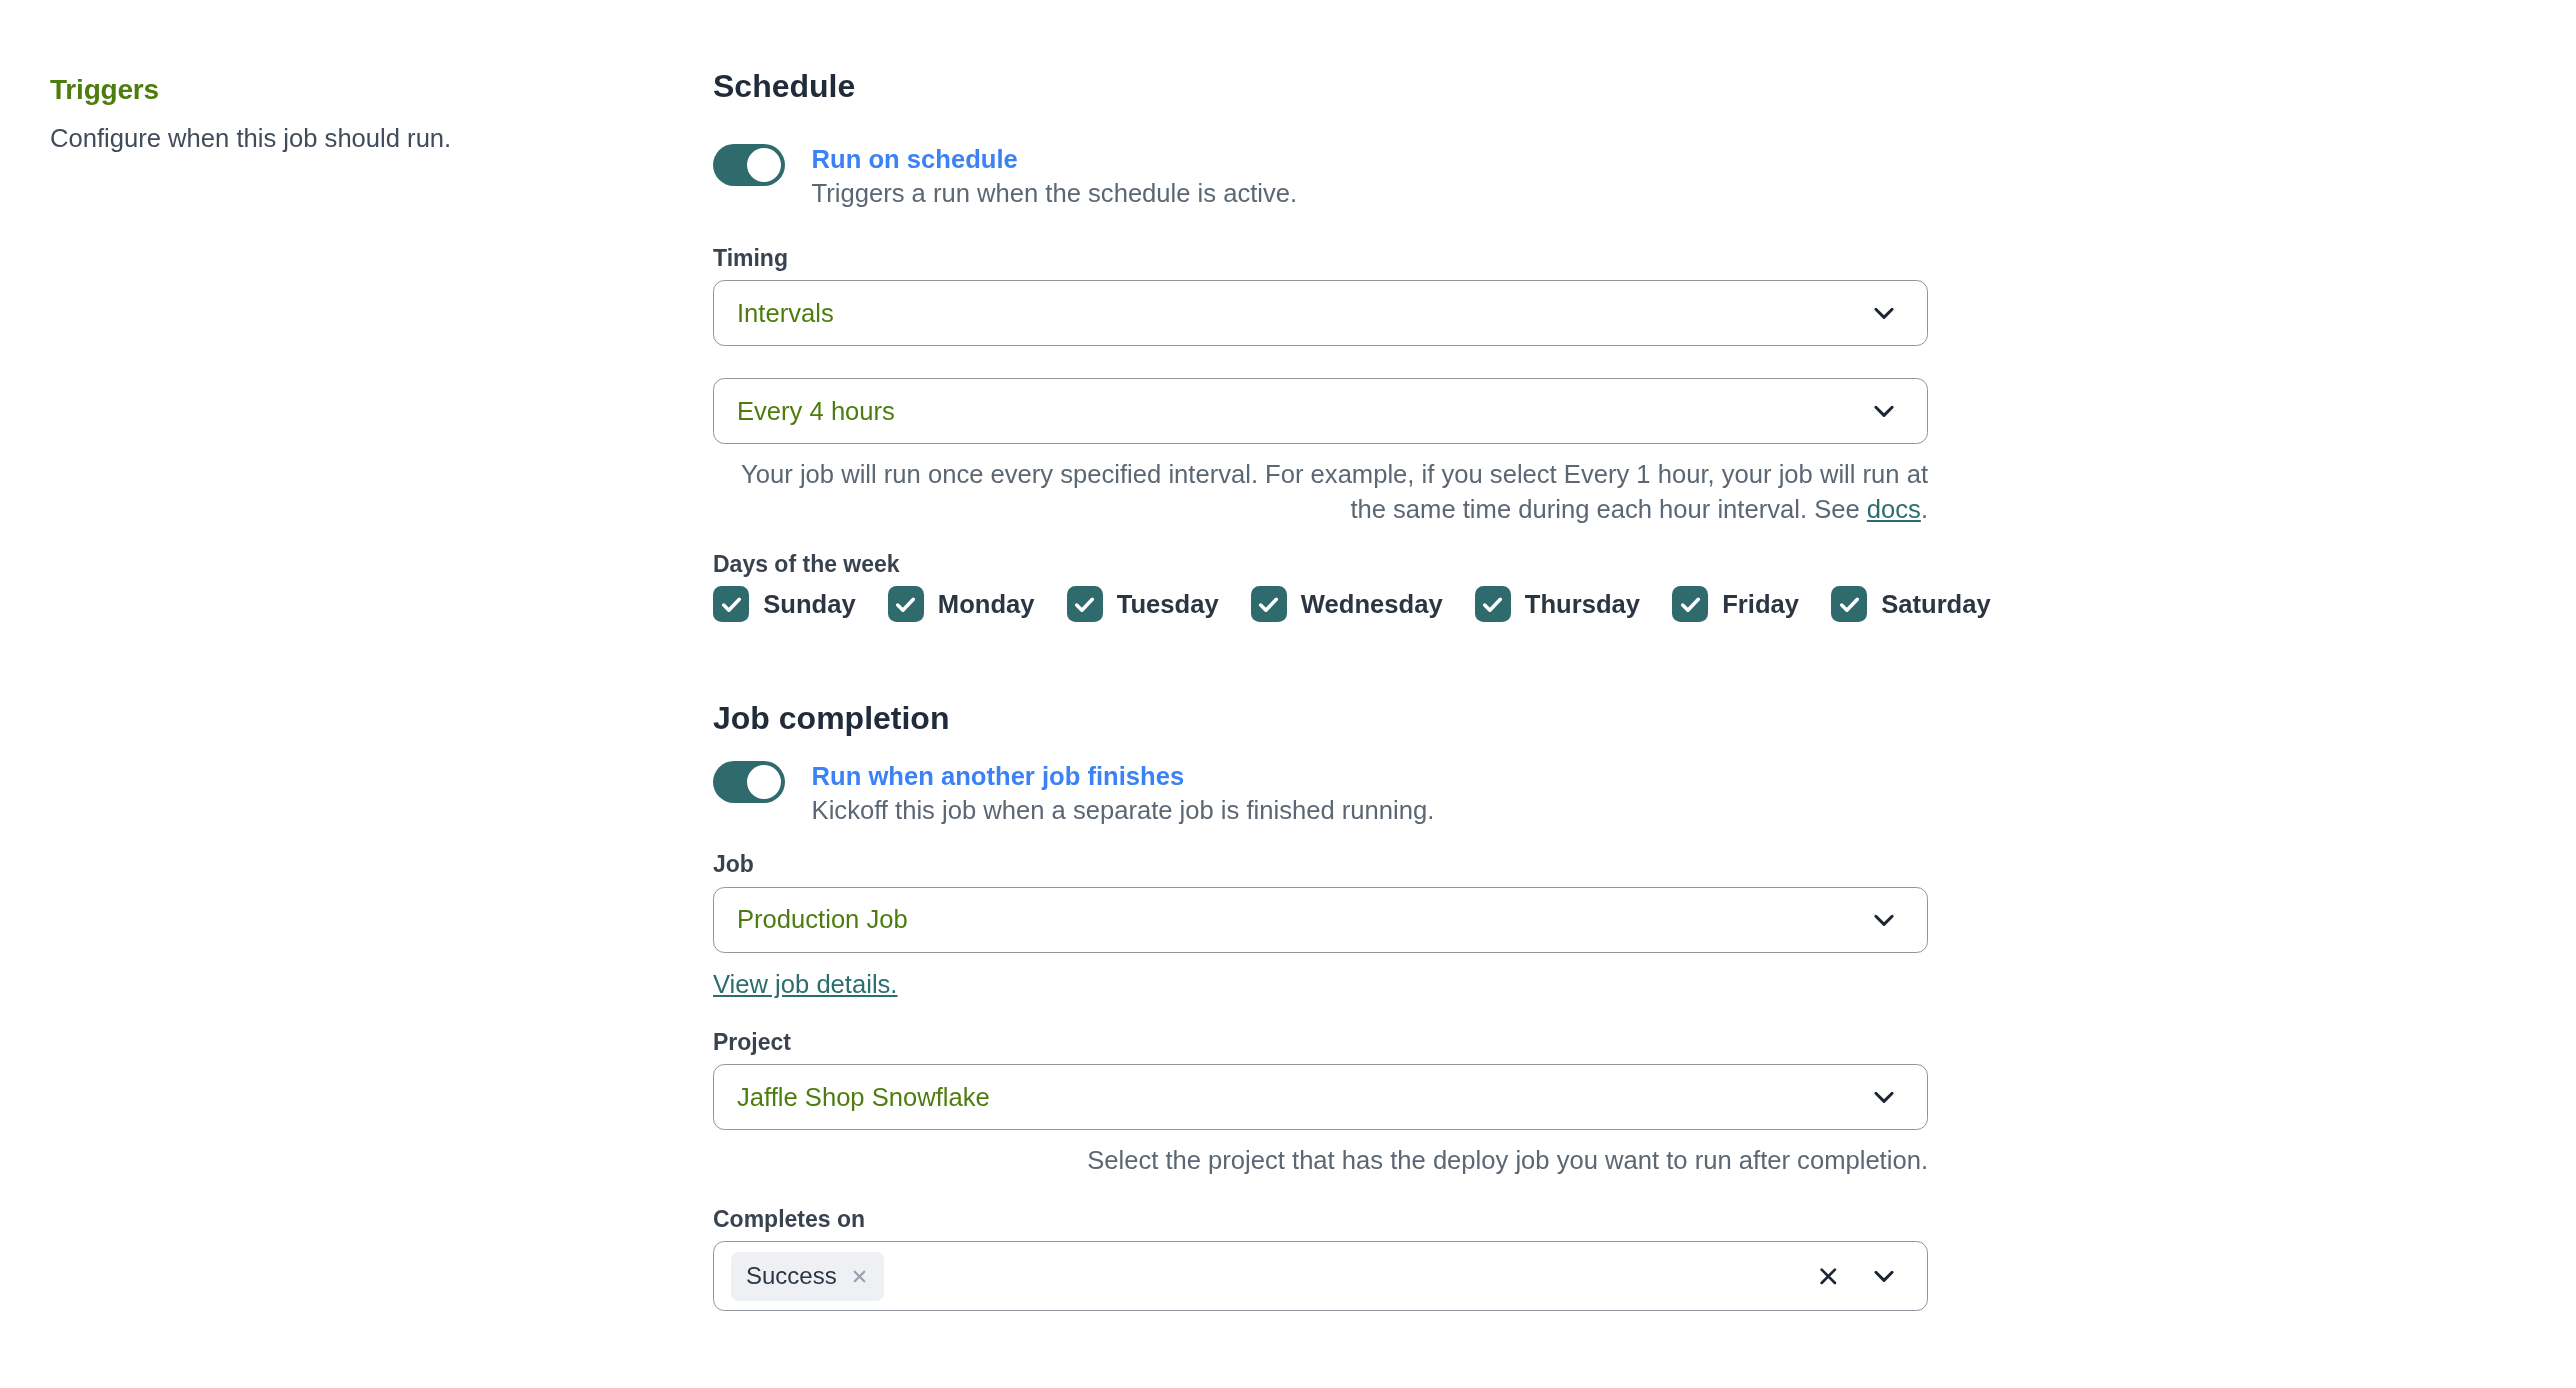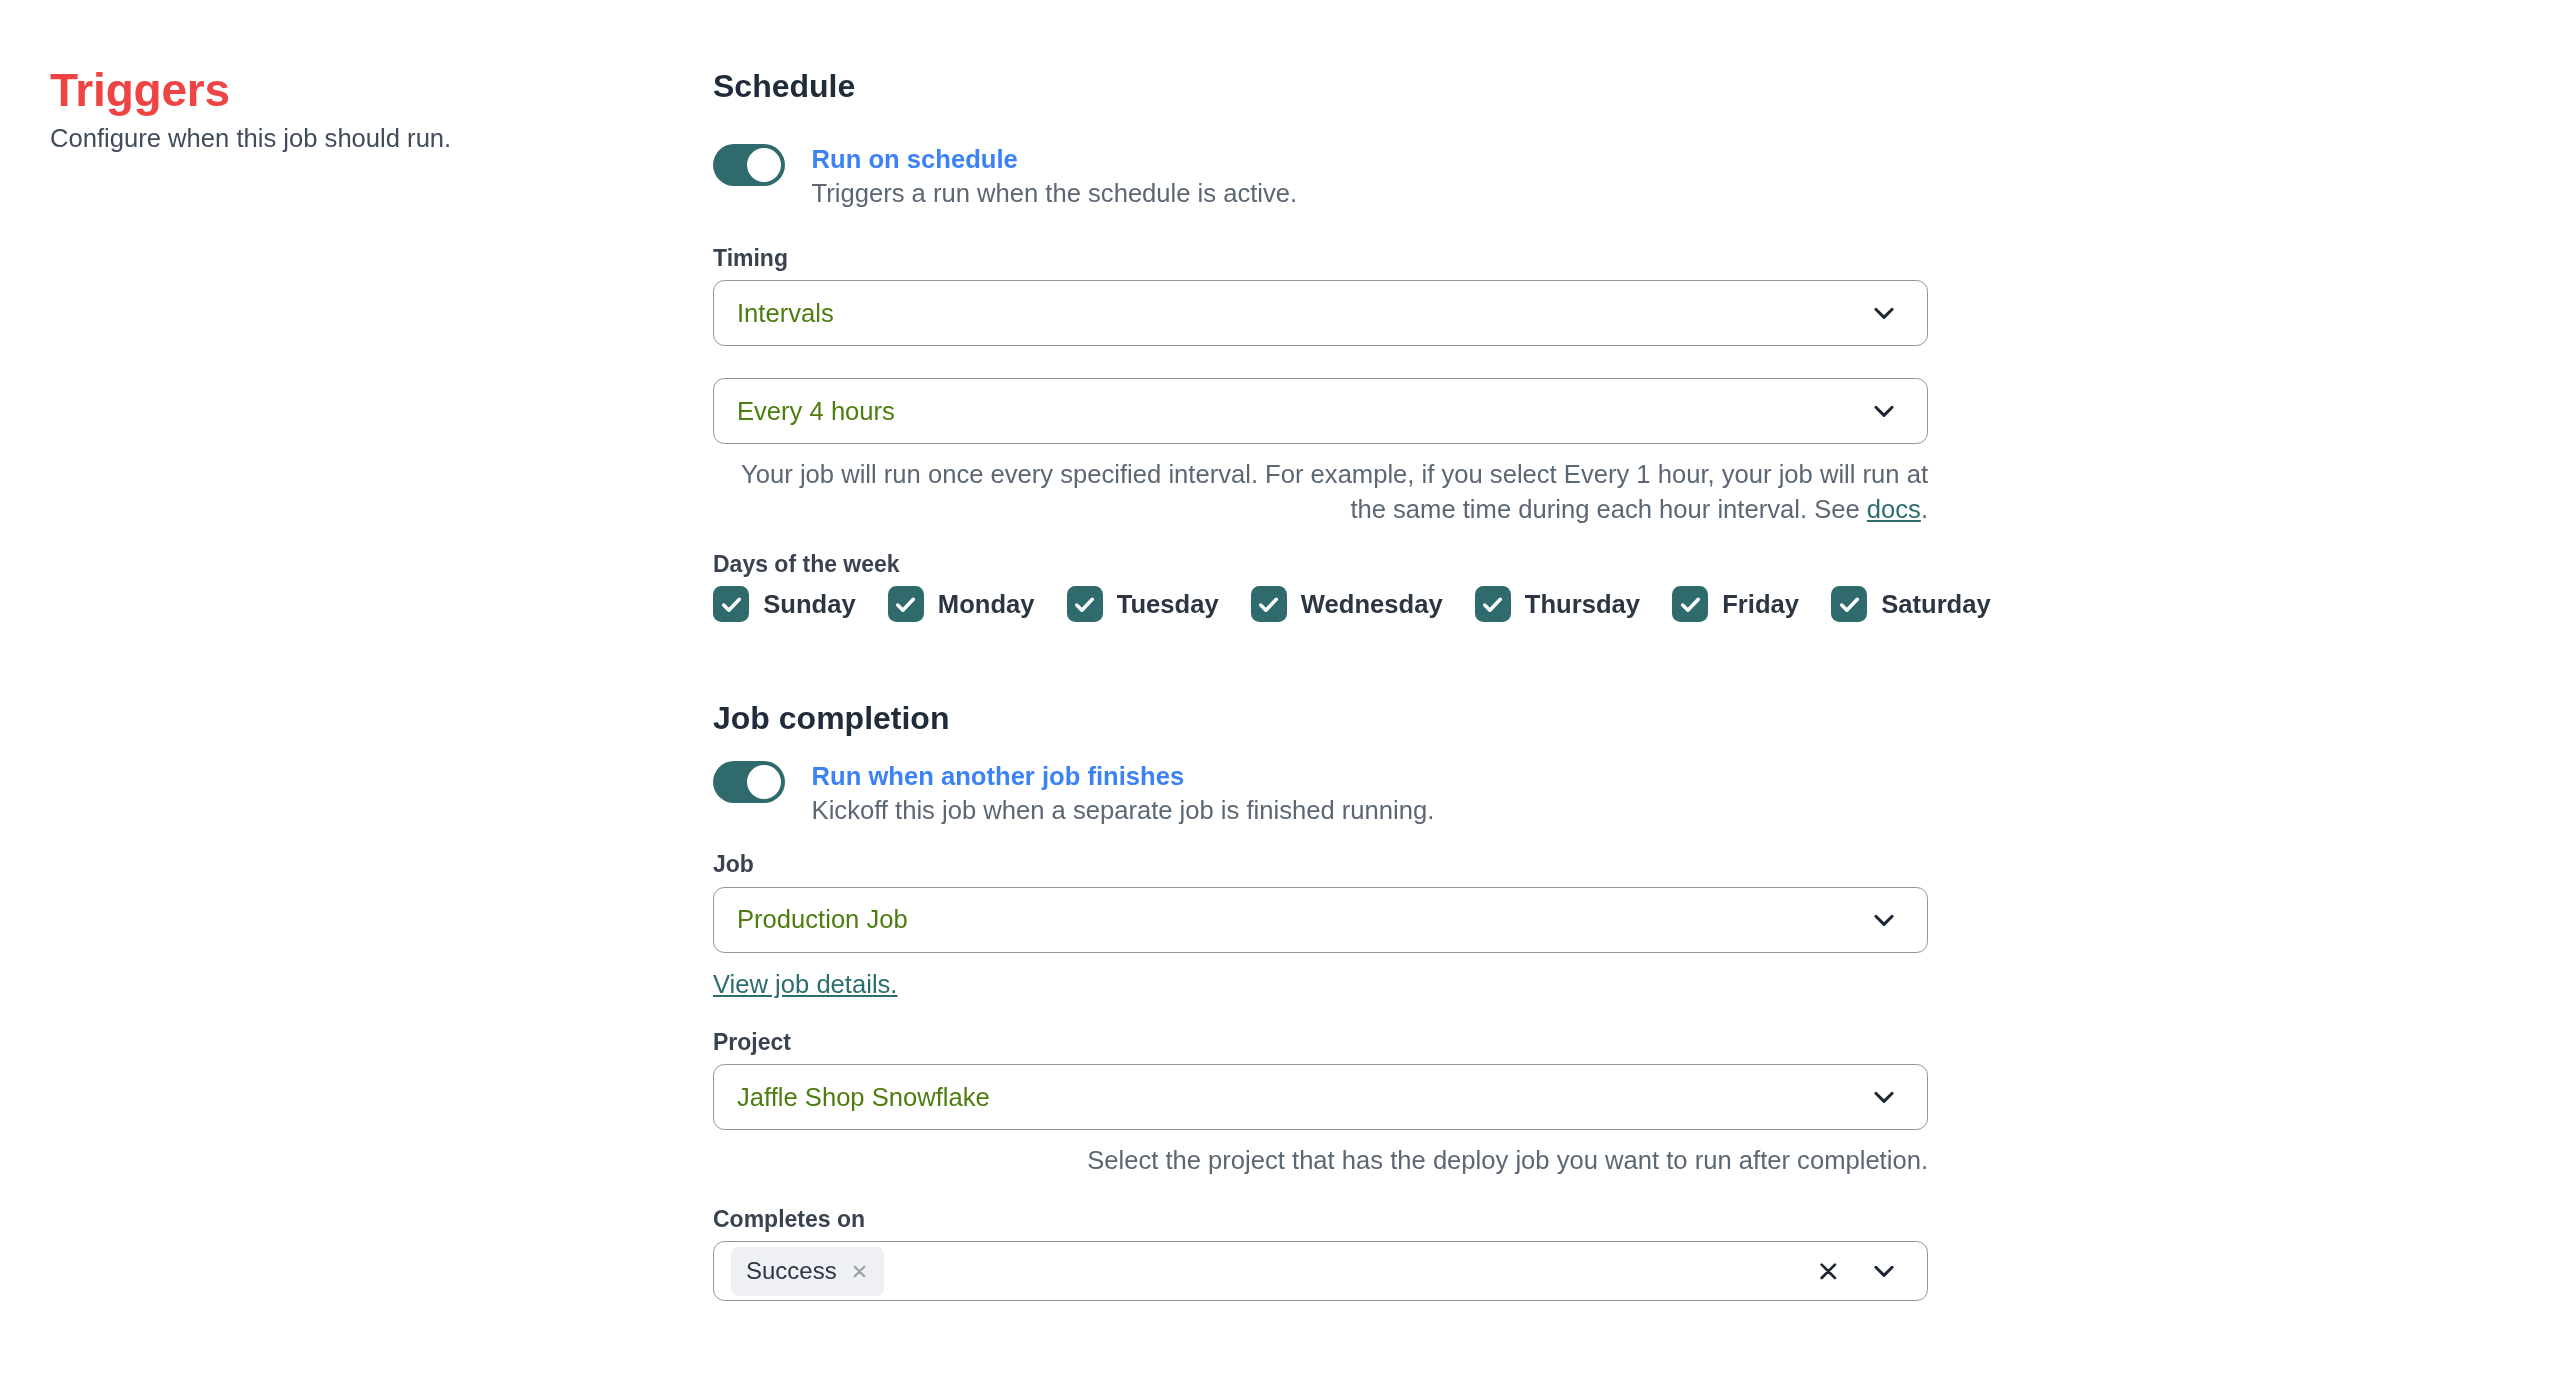--- a/index.html
+++ b/index.html
@@ -10,22 +10,22 @@
     height: 1389px;
     background: #ffffff;
     font-family: "Liberation Sans", sans-serif;
     color: #212c3b;
     overflow: hidden;
   }
 
   
   .intro { position: absolute; left: 50px; top: 68px; width: 569px; }
   .intro h1 {
-    margin: 0; font-size: 46px; line-height: 44px; font-weight: 700;
-    color: #ef4444; letter-spacing: -0.2px;
+    margin: 0; font-size: 28px; line-height: 44px; font-weight: 700;
+    color: #4d7c0f; letter-spacing: -0.2px;
   }
   .intro p { margin: 9.5px 0 0; font-size: 25.6px; line-height: 32px; color: #414c5b; }
 
   
   .content { position: absolute; left: 713px; top: 0; width: 1215px; }
   .content h2 { margin: 0; font-size: 32px; line-height: 40px; font-weight: 700; color: #212c3b; }
   h2.first { margin-top: 66px; }
   h2.second { margin-top: 76px; }
 
   
@@ -71,21 +71,21 @@
   .day { display: flex; align-items: center; gap: 14.2px; margin-right: 32px; cursor: pointer; }
   .checkbox {
     flex: none; width: 36px; height: 36px; border-radius: 8.5px;
     background: #2f6a6c; display: flex; align-items: center; justify-content: center;
   }
   .day-label { font-size: 25.6px; font-weight: 600; color: #2c3643; }
 
   .link-row { margin-top: 15px; font-size: 25.6px; line-height: 32px; }
 
   
-  .multiselect { height: 60px; padding: 0 28.5px 0 17px; }
+  .multiselect { height: 70px; padding: 0 28.5px 0 17px; }
   .chip {
     display: inline-flex; align-items: center; gap: 13.3px;
     background: #eef0f3; border-radius: 7.6px; padding: 10.4px 15px;
     font-size: 24px; color: #2a3542;
   }
   .chip .remove { cursor: pointer; display: flex; }
   .ms-actions { display: flex; align-items: center; gap: 26.6px; margin-left: auto; }
   .icon-btn { display: flex; cursor: pointer; }
 </style>
 </head>

